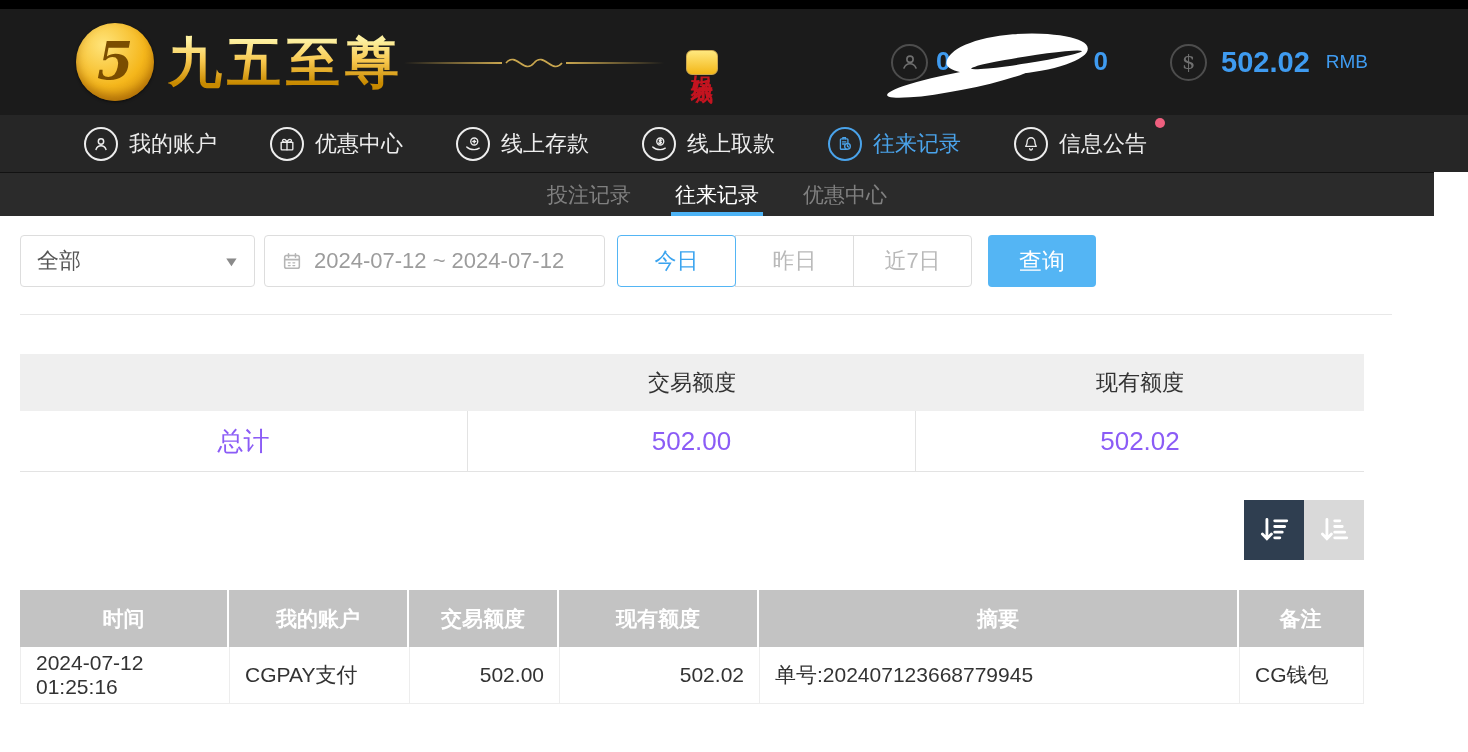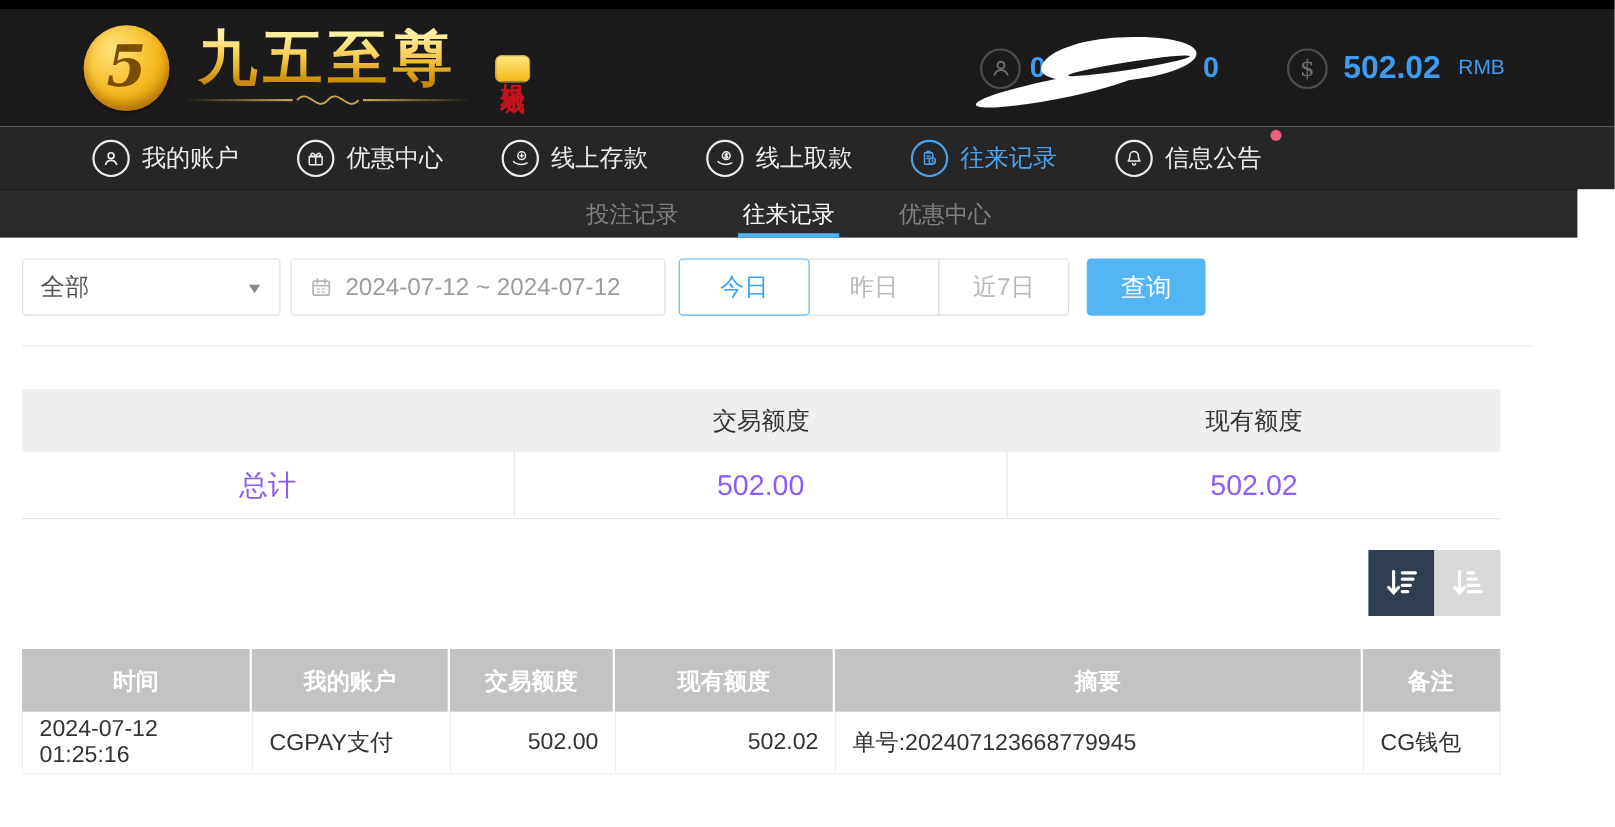--- a/index.html
+++ b/index.html
@@ -17,21 +17,21 @@
   .logo-circle {
     width:78px; height:78px; border-radius:50%;
     background:radial-gradient(circle at 35% 28%, #ffe47a, #f5b71c 55%, #c77f00);
     display:flex; align-items:center; justify-content:center;
     box-shadow:inset 0 -6px 10px rgba(120,60,0,.45), 0 1px 3px rgba(0,0,0,.6);
   }
   .logo-circle span {
     font-family:"DejaVu Serif",serif; font-style:italic; font-weight:bold;
     font-size:52px; color:#7a4d00; transform:translateY(-2px);
   }
-  .brand-wrap { display:flex; flex-direction:column; align-items:center; }
+  .brand-wrap { display:flex; align-items:center; }
   .brand-text {
     font-size:54px; font-weight:bold; letter-spacing:5px; line-height:1.05;
     background:linear-gradient(180deg,#fdf0a0 12%,#f8c84e 48%,#c88a00 88%);
     -webkit-background-clip:text; background-clip:text; color:transparent;
   }
   .flourish { display:flex; align-items:center; width:260px; margin-top:1px; }
   .flourish .fl-line { flex:1; height:2px; }
   .flourish .fl-l { background:linear-gradient(90deg,transparent,#c9a64f); }
   .flourish .fl-r { background:linear-gradient(270deg,transparent,#c9a64f); }
   .badge {
@@ -75,21 +75,21 @@
   .nav-item { display:flex; align-items:center; gap:11px; color:#ededed;
     font-size:22px; font-weight:normal; position:relative; cursor:pointer; }
   .nav-ico { width:34px; height:34px; border:2px solid currentColor; border-radius:50%;
     display:flex; align-items:center; justify-content:center; flex:none; }
   .nav-item.active { color:#4aa3ea; }
   .notif-dot { position:absolute; top:-9px; right:-18px; width:10px; height:10px;
     border-radius:50%; background:#ee5f7e; }
 
   
   .subtabs { height:44px; background:#2b2b2b; border-top:1px solid #121212;
-    display:flex; justify-content:center; align-items:stretch; gap:50px;
+    display:flex; justify-content:center; align-items:stretch; gap:36px;
     margin-right:34px; }
   .tab { display:flex; align-items:center; position:relative; color:#808080;
     font-size:21px; padding:0 4px; cursor:pointer; }
   .tab.active { color:#fff; }
   .tab.active::after { content:""; position:absolute; left:0; right:0; bottom:0;
     height:4px; background:#4db3f5; }
 
   
   .content { padding:19px 76px 0 20px; }
   .filter-row { display:flex; align-items:center; }

